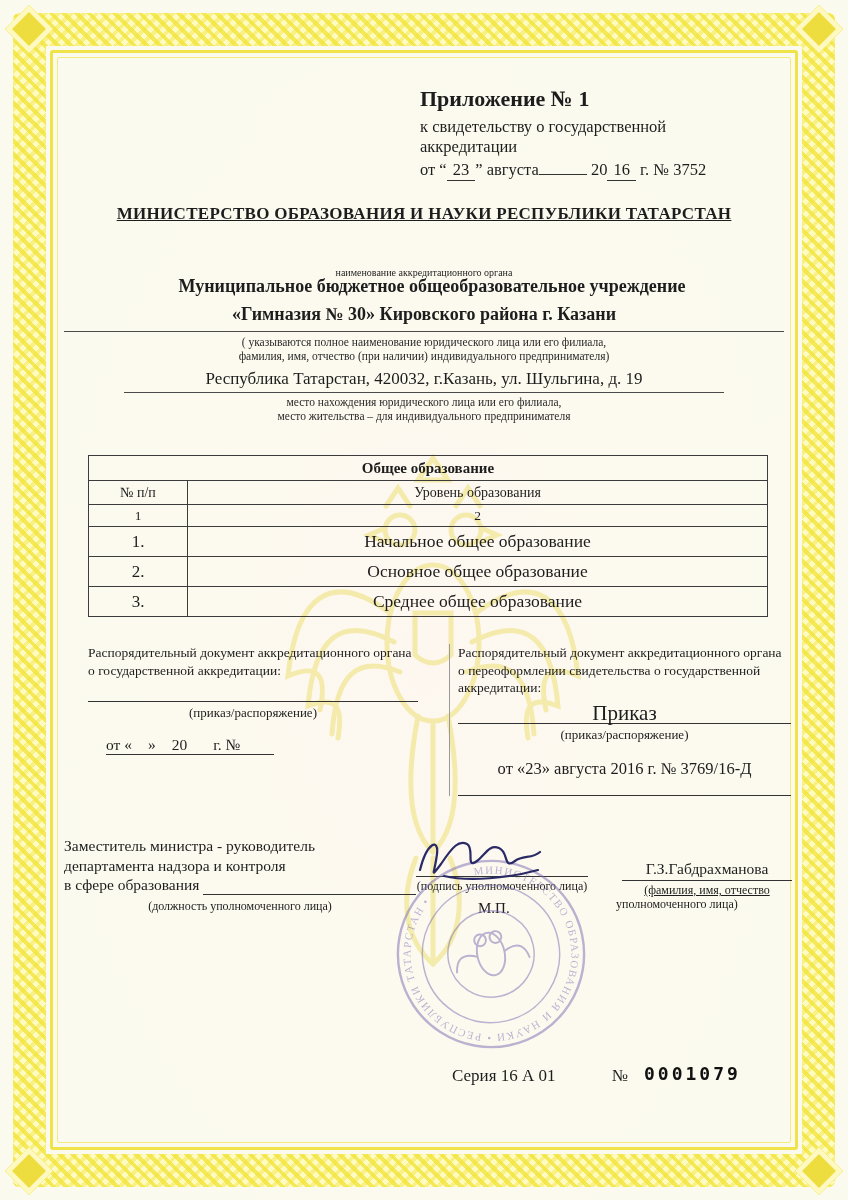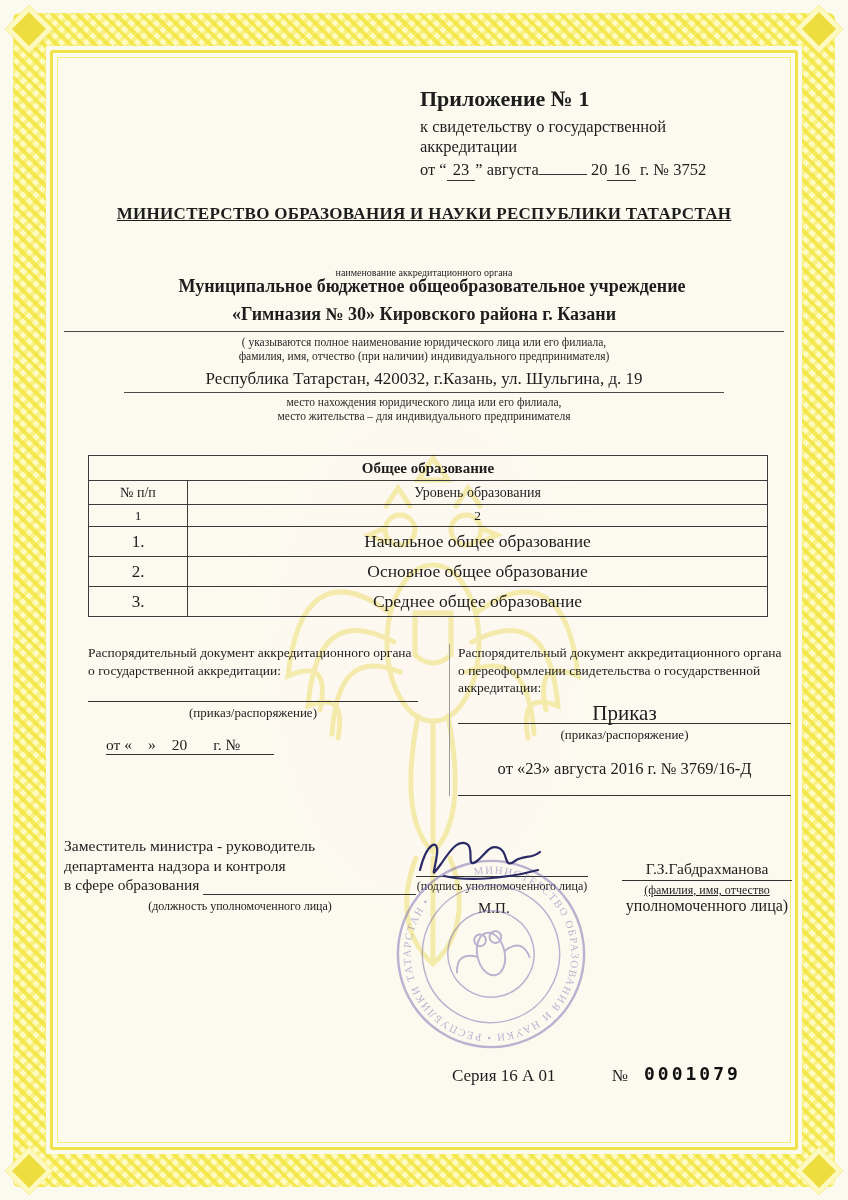--- a/index.html
+++ b/index.html
@@ -88,21 +88,21 @@
 
   
   .post-block { left:64px; top:836px; width:352px; font-size:15.5px; line-height:19.5px; }
   .post-line3 { display:flex; }
   .post-line3 .fill-line { flex:1; border-bottom:1px solid #333; margin-left:4px; }
   .post-cap  { left:90px; top:899px; width:300px; font-size:12px; text-align:center; }
   .sign-cap  { left:416px; top:876px; width:172px; font-size:12px; text-align:center; border-top:1px solid #333; padding-top:2px; }
   .mp-label  { left:478px; top:900px; font-size:15px; }
   .name-block{ left:622px; top:860px; width:170px; font-size:15.5px; text-align:center; border-bottom:1px solid #333; padding-bottom:2px; }
   .name-cap1 { left:616px; top:883px; width:182px; font-size:12px; text-align:center;text-decoration:underline; }
-  .name-cap2 { left:616px; top:897px; width:182px; font-size:16px; text-align:center; }
+  .name-cap2 { left:616px; top:897px; width:182px; font-size:12px; }
 
   
   .series { left:452px; top:1066px; font-size:17px;text-align:center; }
   .serial-label { left:612px; top:1066px; font-size:17px; }
   .serial-number { left:644px; top:1063px; font-family:"DejaVu Sans Mono", monospace; font-weight:bold; font-size:18px; letter-spacing:3px; color:#111; }
 </style>
 </head>
 <body>
 
 <div class="page">

